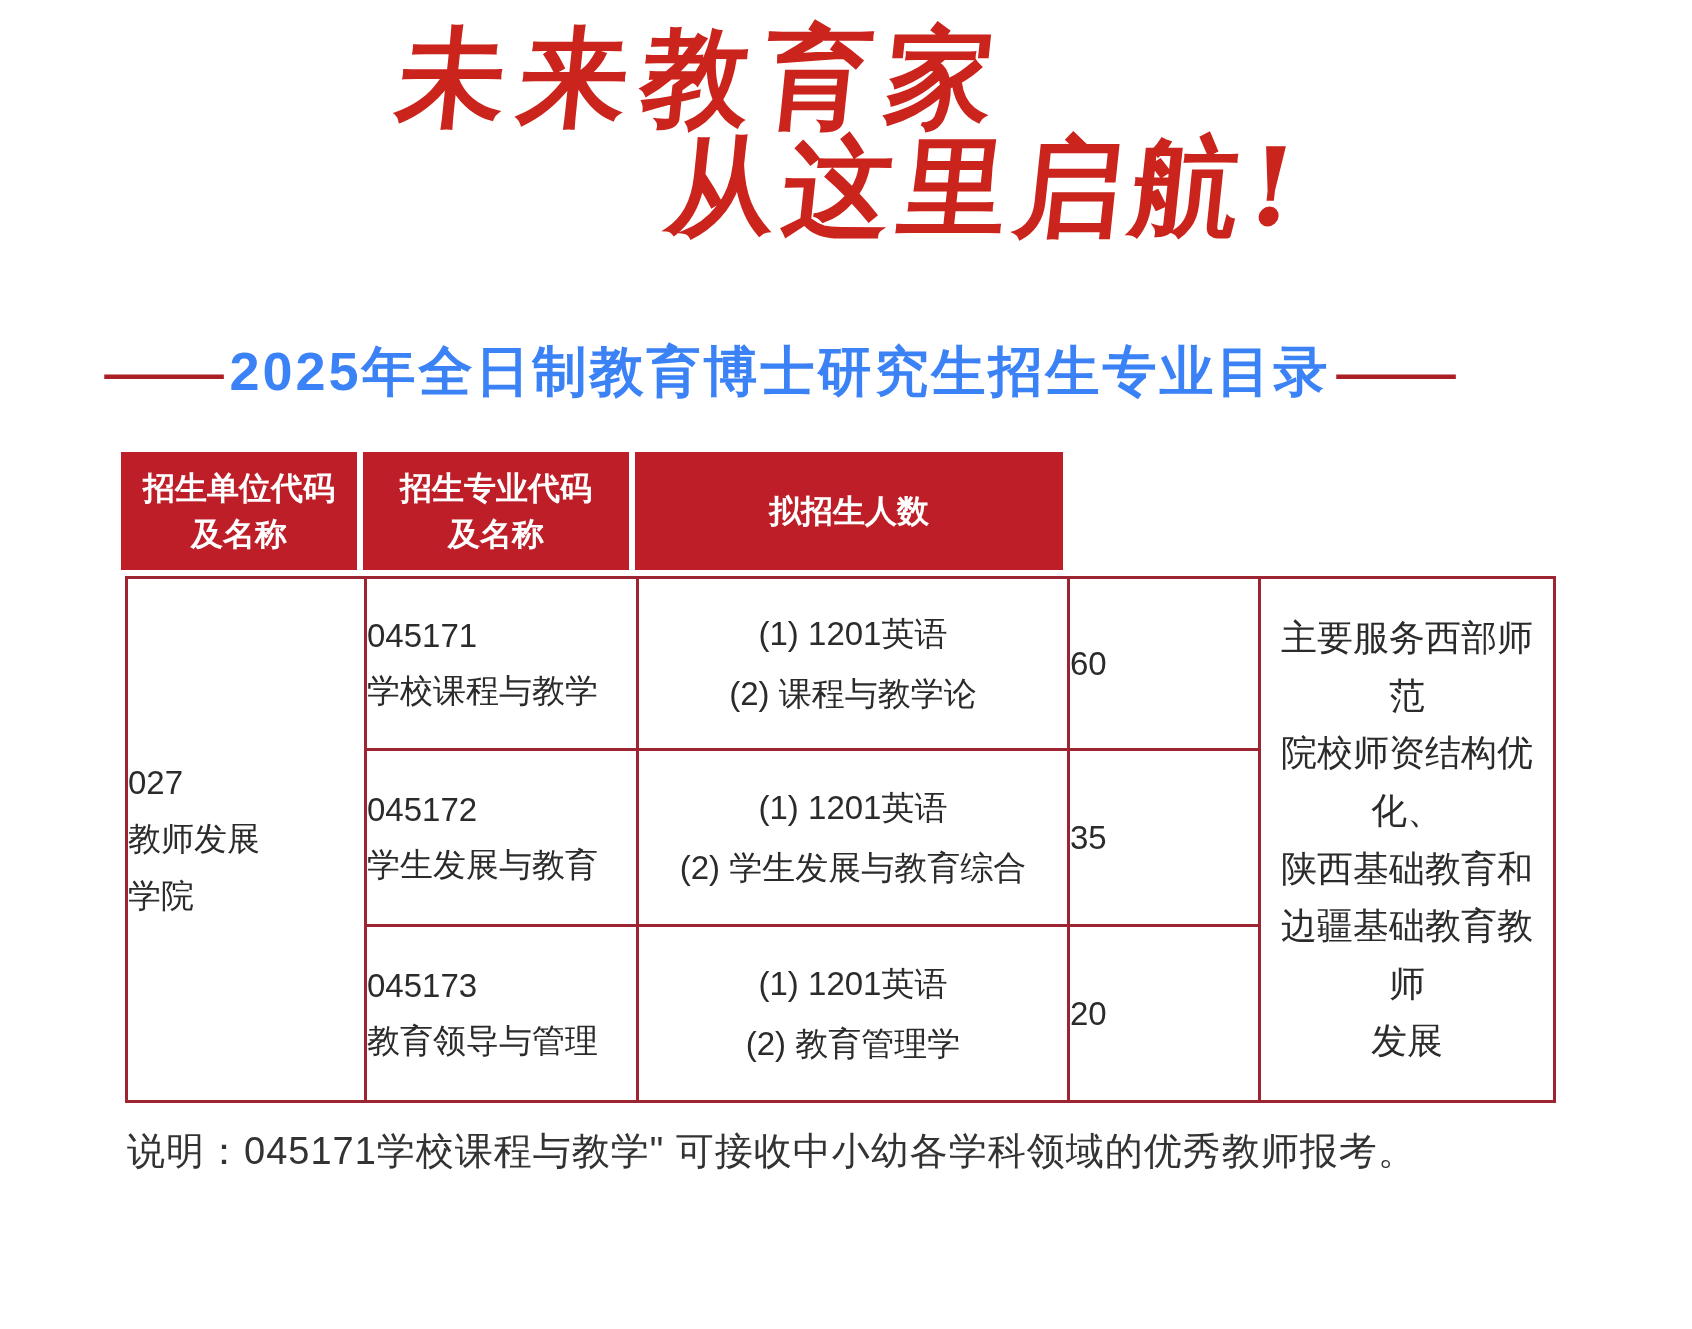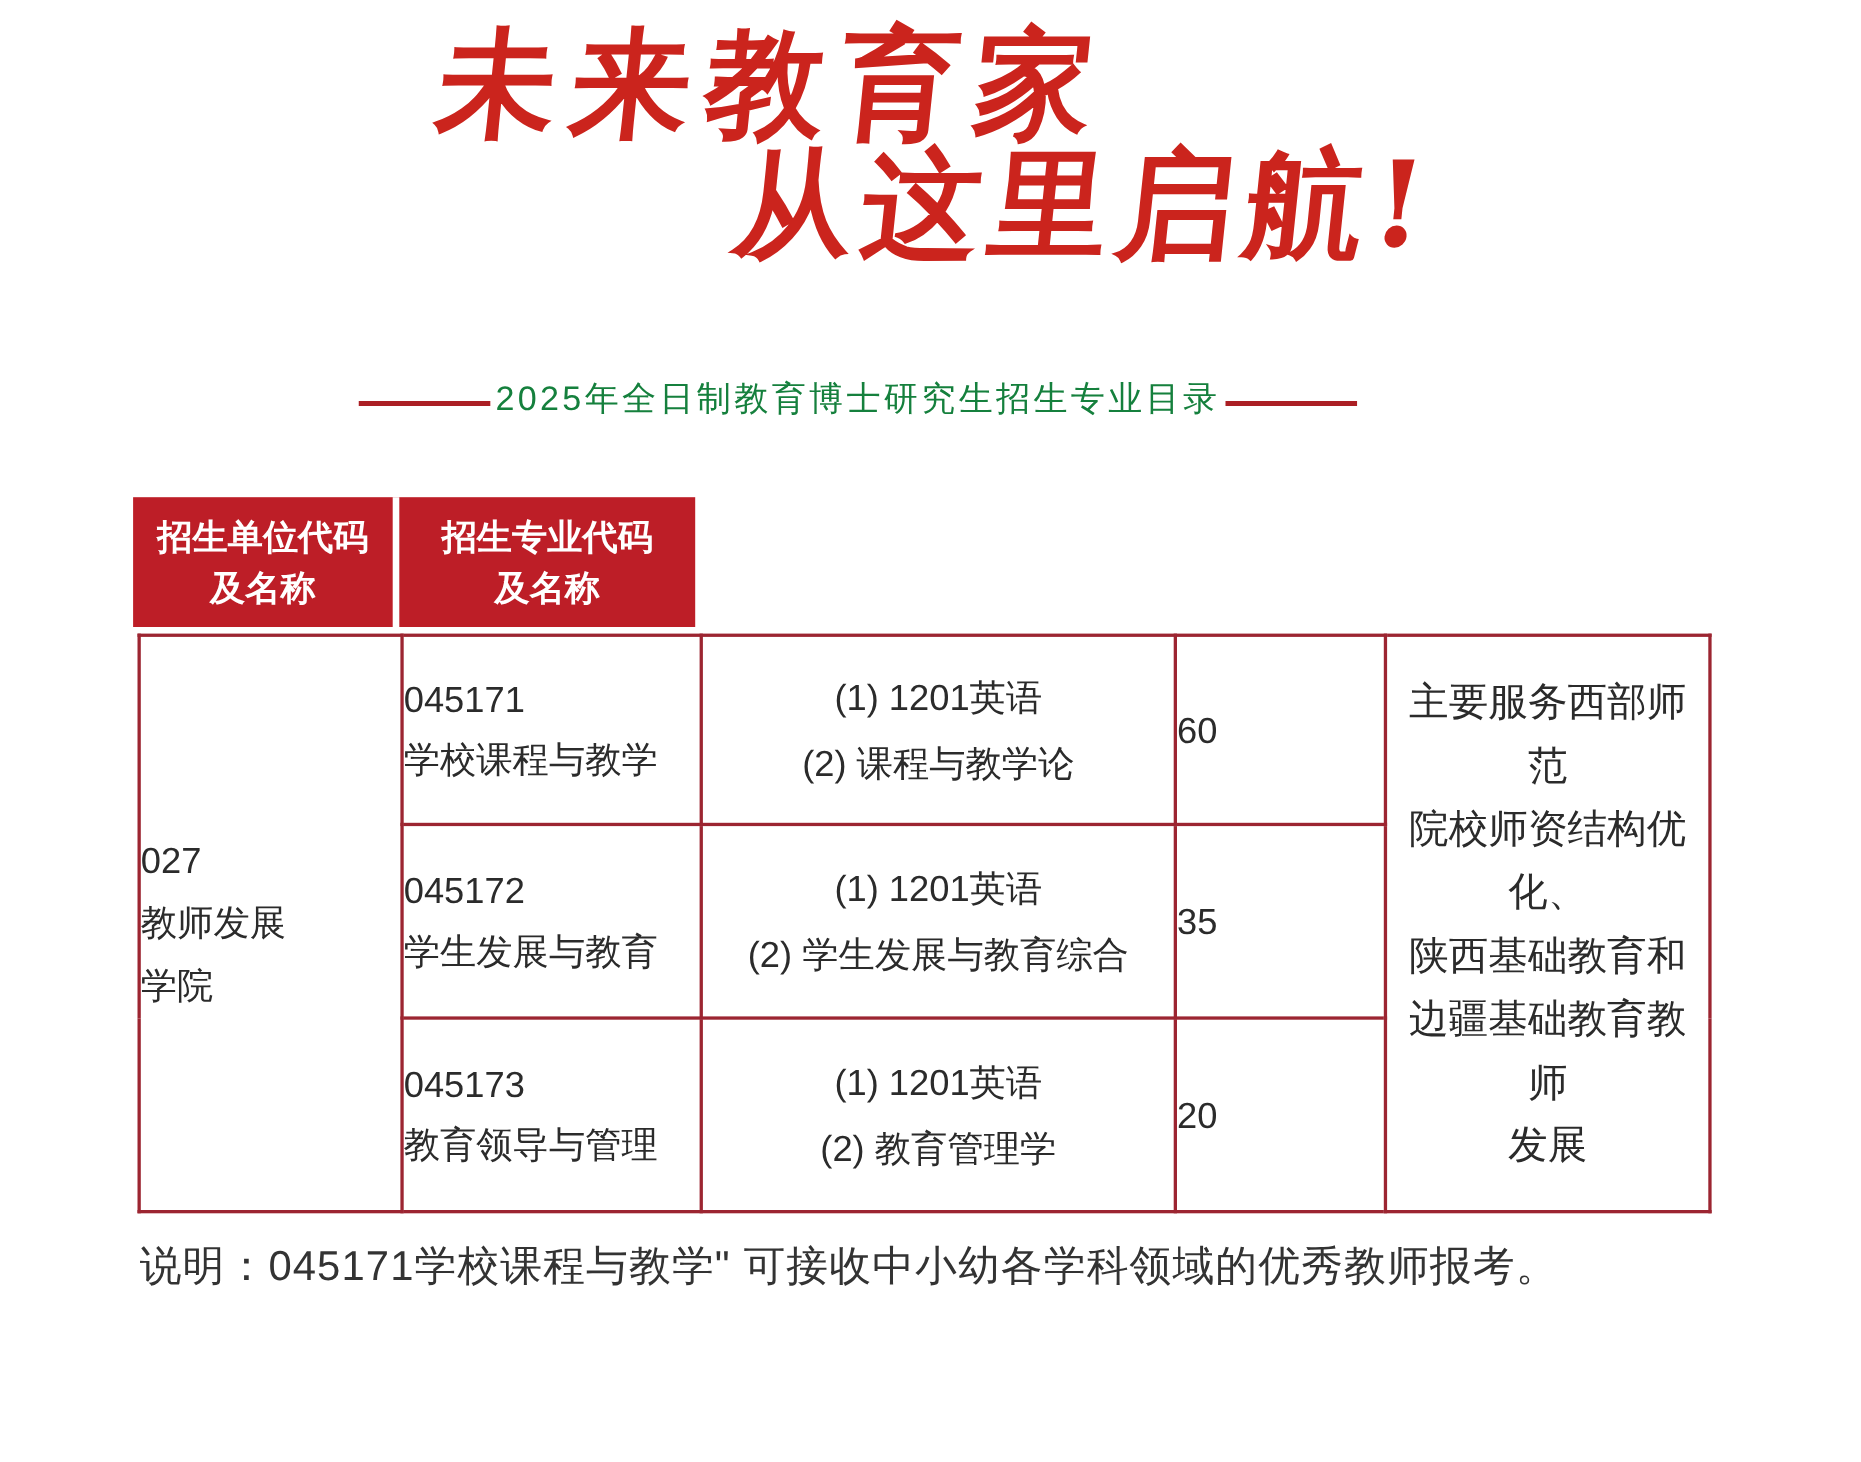--- a/index.html
+++ b/index.html
@@ -29,21 +29,21 @@
     position:absolute; left:0; top:336px; width:1560px;
     display:flex; align-items:center; justify-content:center;
   }
   .title-dash {
     display:inline-block;
     color:#ab1f24; font-size:46px; font-weight:bold;
     transform:scaleX(2.6);
     margin:0 42px;
   }
   .section-title-text {
-    color:#15803d; font-size:31px; font-weight:normal;
+    color:#3b82f6; font-size:54px; font-weight:bold;
     letter-spacing:3px; white-space:nowrap;
   }
 
   
   .table-header {
     position:absolute; left:121px; top:452px;
     width:1428px; height:118px;
     display:grid;
     grid-template-columns:239px 272px 431px 191px 295px;
   }
@@ -112,20 +112,21 @@
     <span class="title-dash">—</span>
     <span class="section-title-text">2025年全日制教育博士研究生招生专业目录</span>
     <span class="title-dash">—</span>
   </div>
 
   <div class="table-header">
     <div class="th">招生单位代码
 及名称</div>
     <div class="th">招生专业代码
 及名称</div>
+    <div class="th">拟招生人数</div>
   </div>
 
   <table class="table-body">
     <colgroup>
       <col style="width:239px">
       <col style="width:272px">
       <col style="width:431px">
       <col style="width:191px">
       <col style="width:295px">
     </colgroup>

